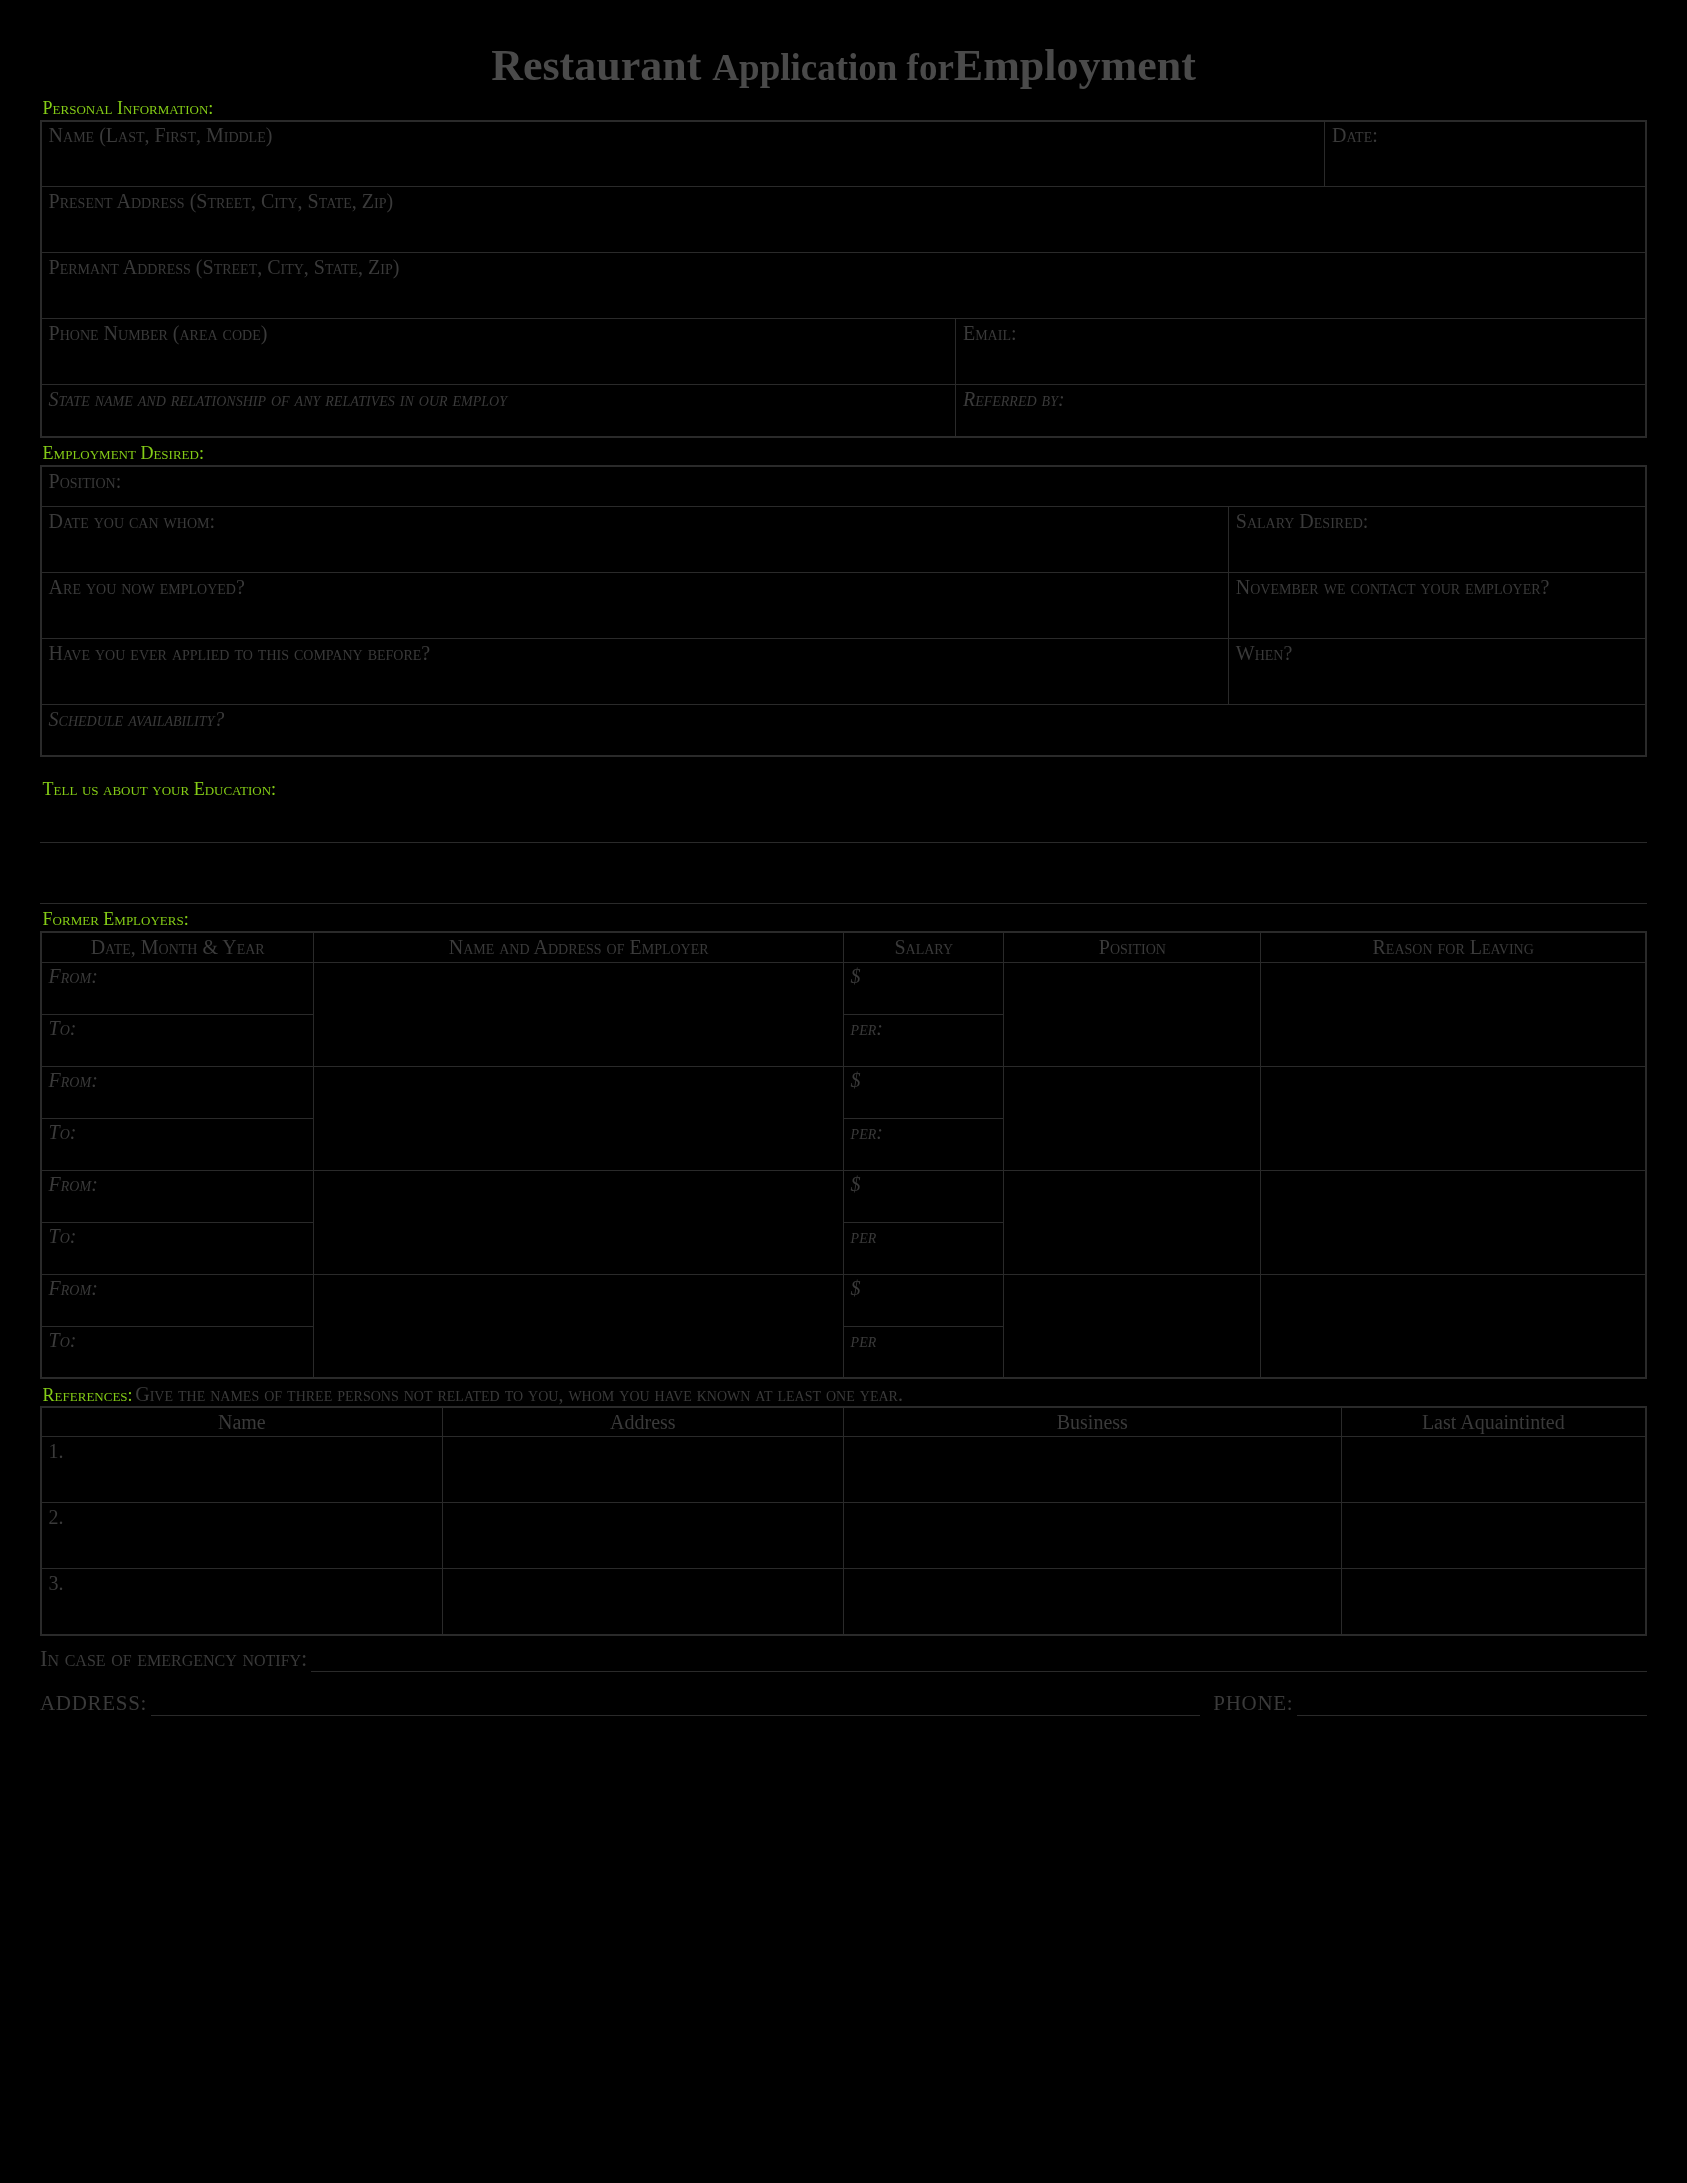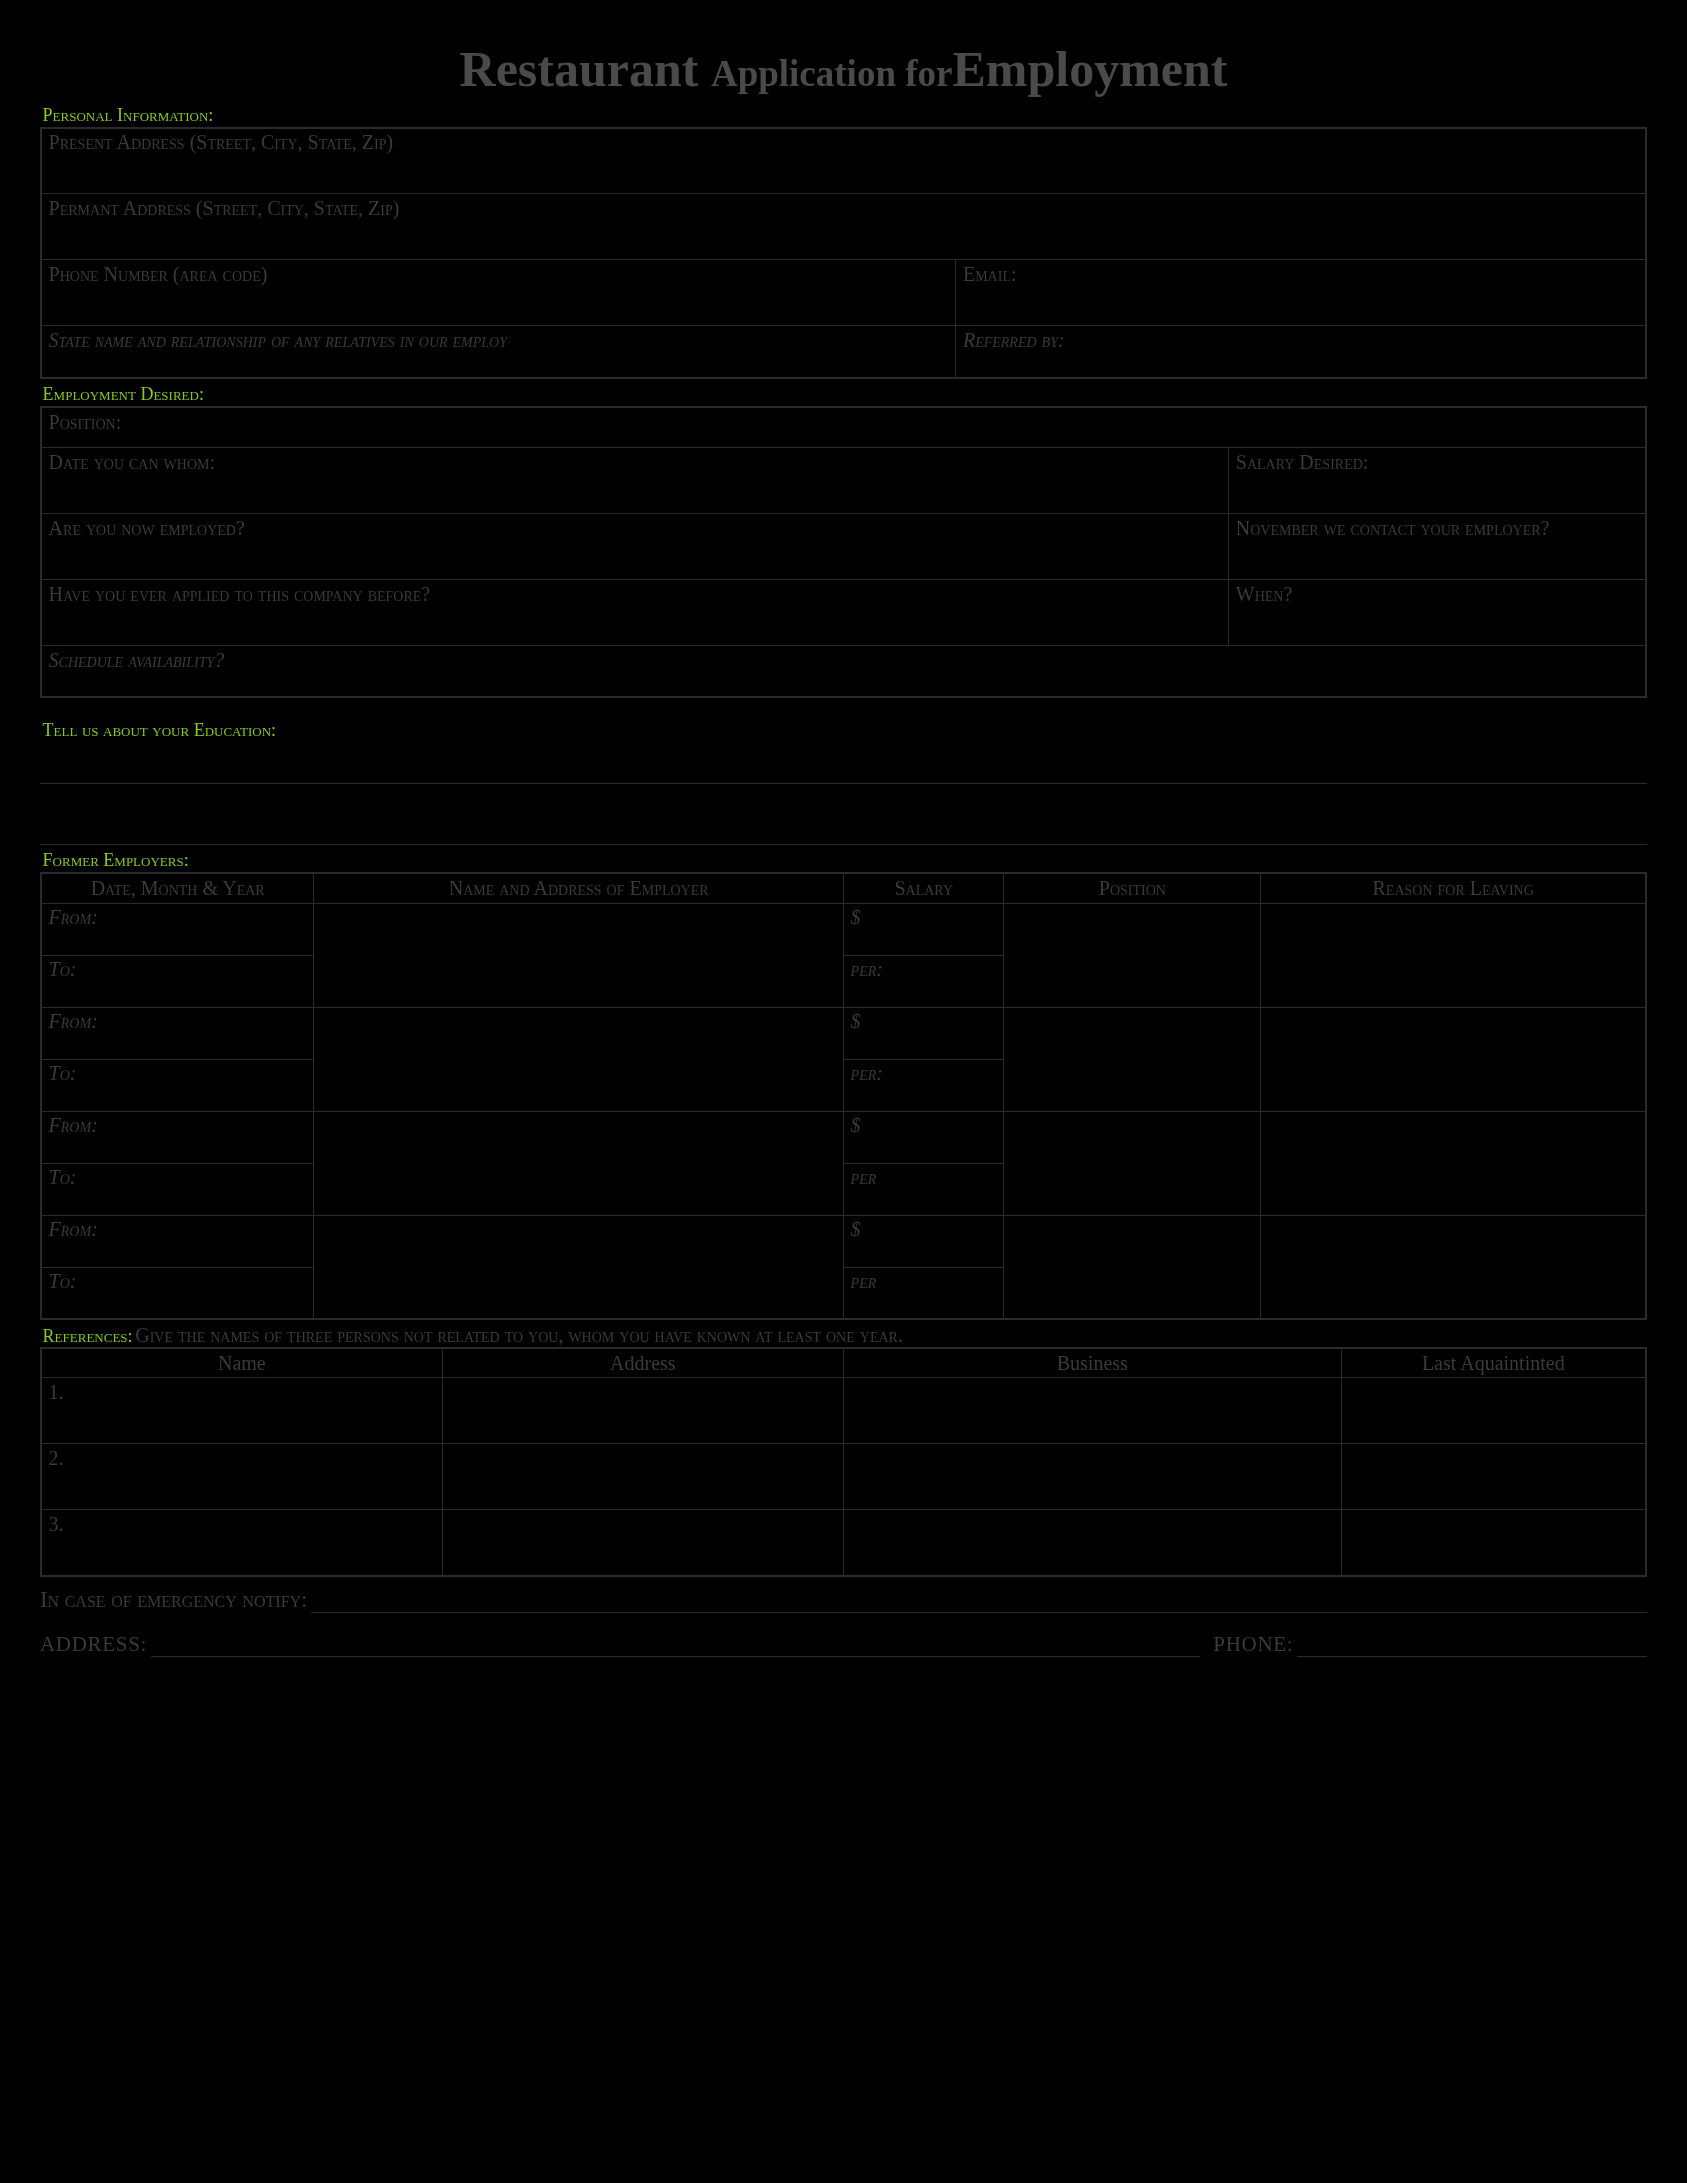--- a/index.html
+++ b/index.html
@@ -11,21 +11,21 @@
     width: 1687px;
     color: #3a3a3a;
   }
   .title {
     text-align: center;
     font-size: 37px;
     font-weight: bold;
     color: #4a4a4a;
     margin-bottom: 6.6px;
   }
-  .title .big { font-size: 50px; }
+  .title .big { font-size: 44px; }
   .section-header {
     font-variant: small-caps;
     font-size: 18px;
     color: #84cc16;
     margin-top: 5.3px;
     margin-bottom: 1.3px;
     padding-left: 2.6px;
   }
   .section-header.inline { display: inline; }
   .subtext {
@@ -94,20 +94,24 @@
 </head>
 <body>
 
 <div class="title">
   <span class="big">Restaurant </span><span>Application for</span><span class="big">Employment</span>
 </div>
 
 <div class="section-header">Personal Information:</div>
 <table class="outer-border">
   <tbody>
+      <tr>
+    <td class="tall" colspan="3" style="width:80%"><span>Name (Last, First, Middle)</span></td>
+    <td class="tall" style="width:20%"><span>Date:</span></td>
+  </tr>
   <tr>
     <td class="tall" colspan="4"><span>Present Address (Street, City, State, Zip)</span></td>
   </tr>
   <tr>
     <td class="tall" colspan="4"><span>Permant Address (Street, City, State, Zip)</span></td>
   </tr>
   <tr>
     <td class="tall" colspan="2" style="width:57%"><span>Phone Number (area code)</span></td>
     <td class="tall" colspan="2"><span>Email:</span></td>
   </tr>

